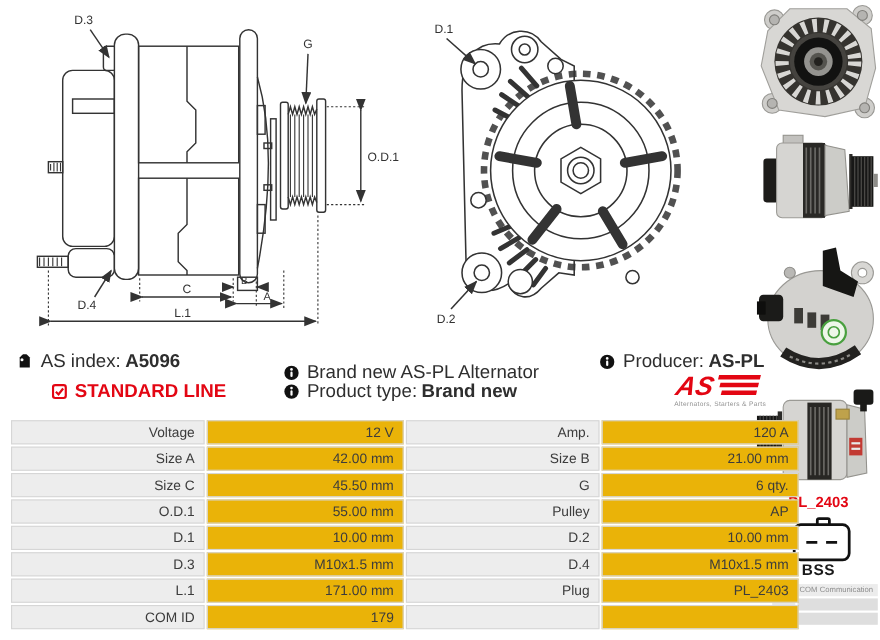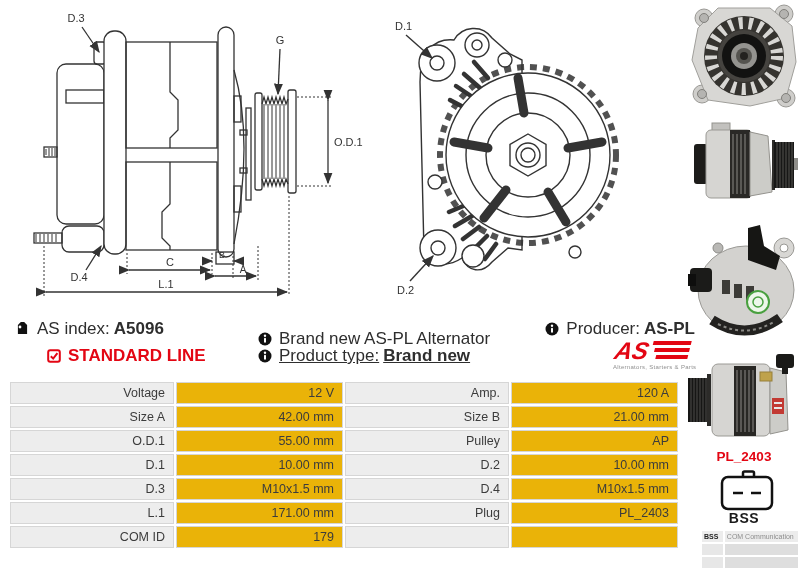--- a/index.html
+++ b/index.html
@@ -30,26 +30,26 @@
   .com-empty1{background:#e7e7e7;}
   .com-empty2{background:#dedede;}
   
   .info-item{position:absolute;display:flex;align-items:center;font-size:17px;white-space:nowrap;}
   .info-item .ico{display:inline-flex;margin-right:7px;flex:0 0 auto;}
   .b{font-weight:bold;}
   .gap{display:inline-block;width:4px;}
   #as-index{left:15px;top:319px;}
   #standard-line{left:15px;top:346px;color:#e30613;font-weight:bold;padding-left:32px;}
   #brand-new{left:258px;top:329px;}
-  #product-type{left:258px;top:346px;text-decoration:underline;}
+  #product-type{left:258px;top:346px;}
   #producer{top:319px;right:105px;}
   #as-logo{position:absolute;top:336px;right:103px;}
   
   .spec{position:absolute;left:8px;top:380px;border-collapse:separate;border-spacing:2px;table-layout:fixed;}
-  .spec td{height:20px;font-size:12.5px;color:#3c3c3c;text-align:right;padding:0 8px 0 2px;
+  .spec td{height:20px;font-size:12.5px;color:#3c3c3c;text-align:right;padding:0 8px 0 14px;
     border:1px solid #d6d6d6;white-space:nowrap;overflow:hidden;}
   .spec td.lc{width:152px;background:#ededed;}
   .spec td.vc{width:155px;background:#eab308;}
 </style>
 </head>
 <body>
 
 <svg id="side-drawing" class="svg-abs" width="368" height="310" viewBox="0 0 368 310" fill="none" stroke="#333" stroke-width="1.3">
   <defs>
     <marker id="ar" markerWidth="9" markerHeight="8" refX="8" refY="3.5" orient="auto">
@@ -330,20 +330,26 @@
     <td class="lc">Amp.</td>
     <td class="vc">120 A</td>
   </tr>
   <tr>
     <td class="lc">Size A</td>
     <td class="vc">42.00 mm</td>
     <td class="lc">Size B</td>
     <td class="vc">21.00 mm</td>
   </tr>
   <tr>
+    <td class="lc">Size C</td>
+    <td class="vc">45.50 mm</td>
+    <td class="lc">G</td>
+    <td class="vc">6 qty.</td>
+  </tr>
+  <tr>
     <td class="lc">O.D.1</td>
     <td class="vc">55.00 mm</td>
     <td class="lc">Pulley</td>
     <td class="vc">AP</td>
   </tr>
   <tr>
     <td class="lc">D.1</td>
     <td class="vc">10.00 mm</td>
     <td class="lc">D.2</td>
     <td class="vc">10.00 mm</td>

